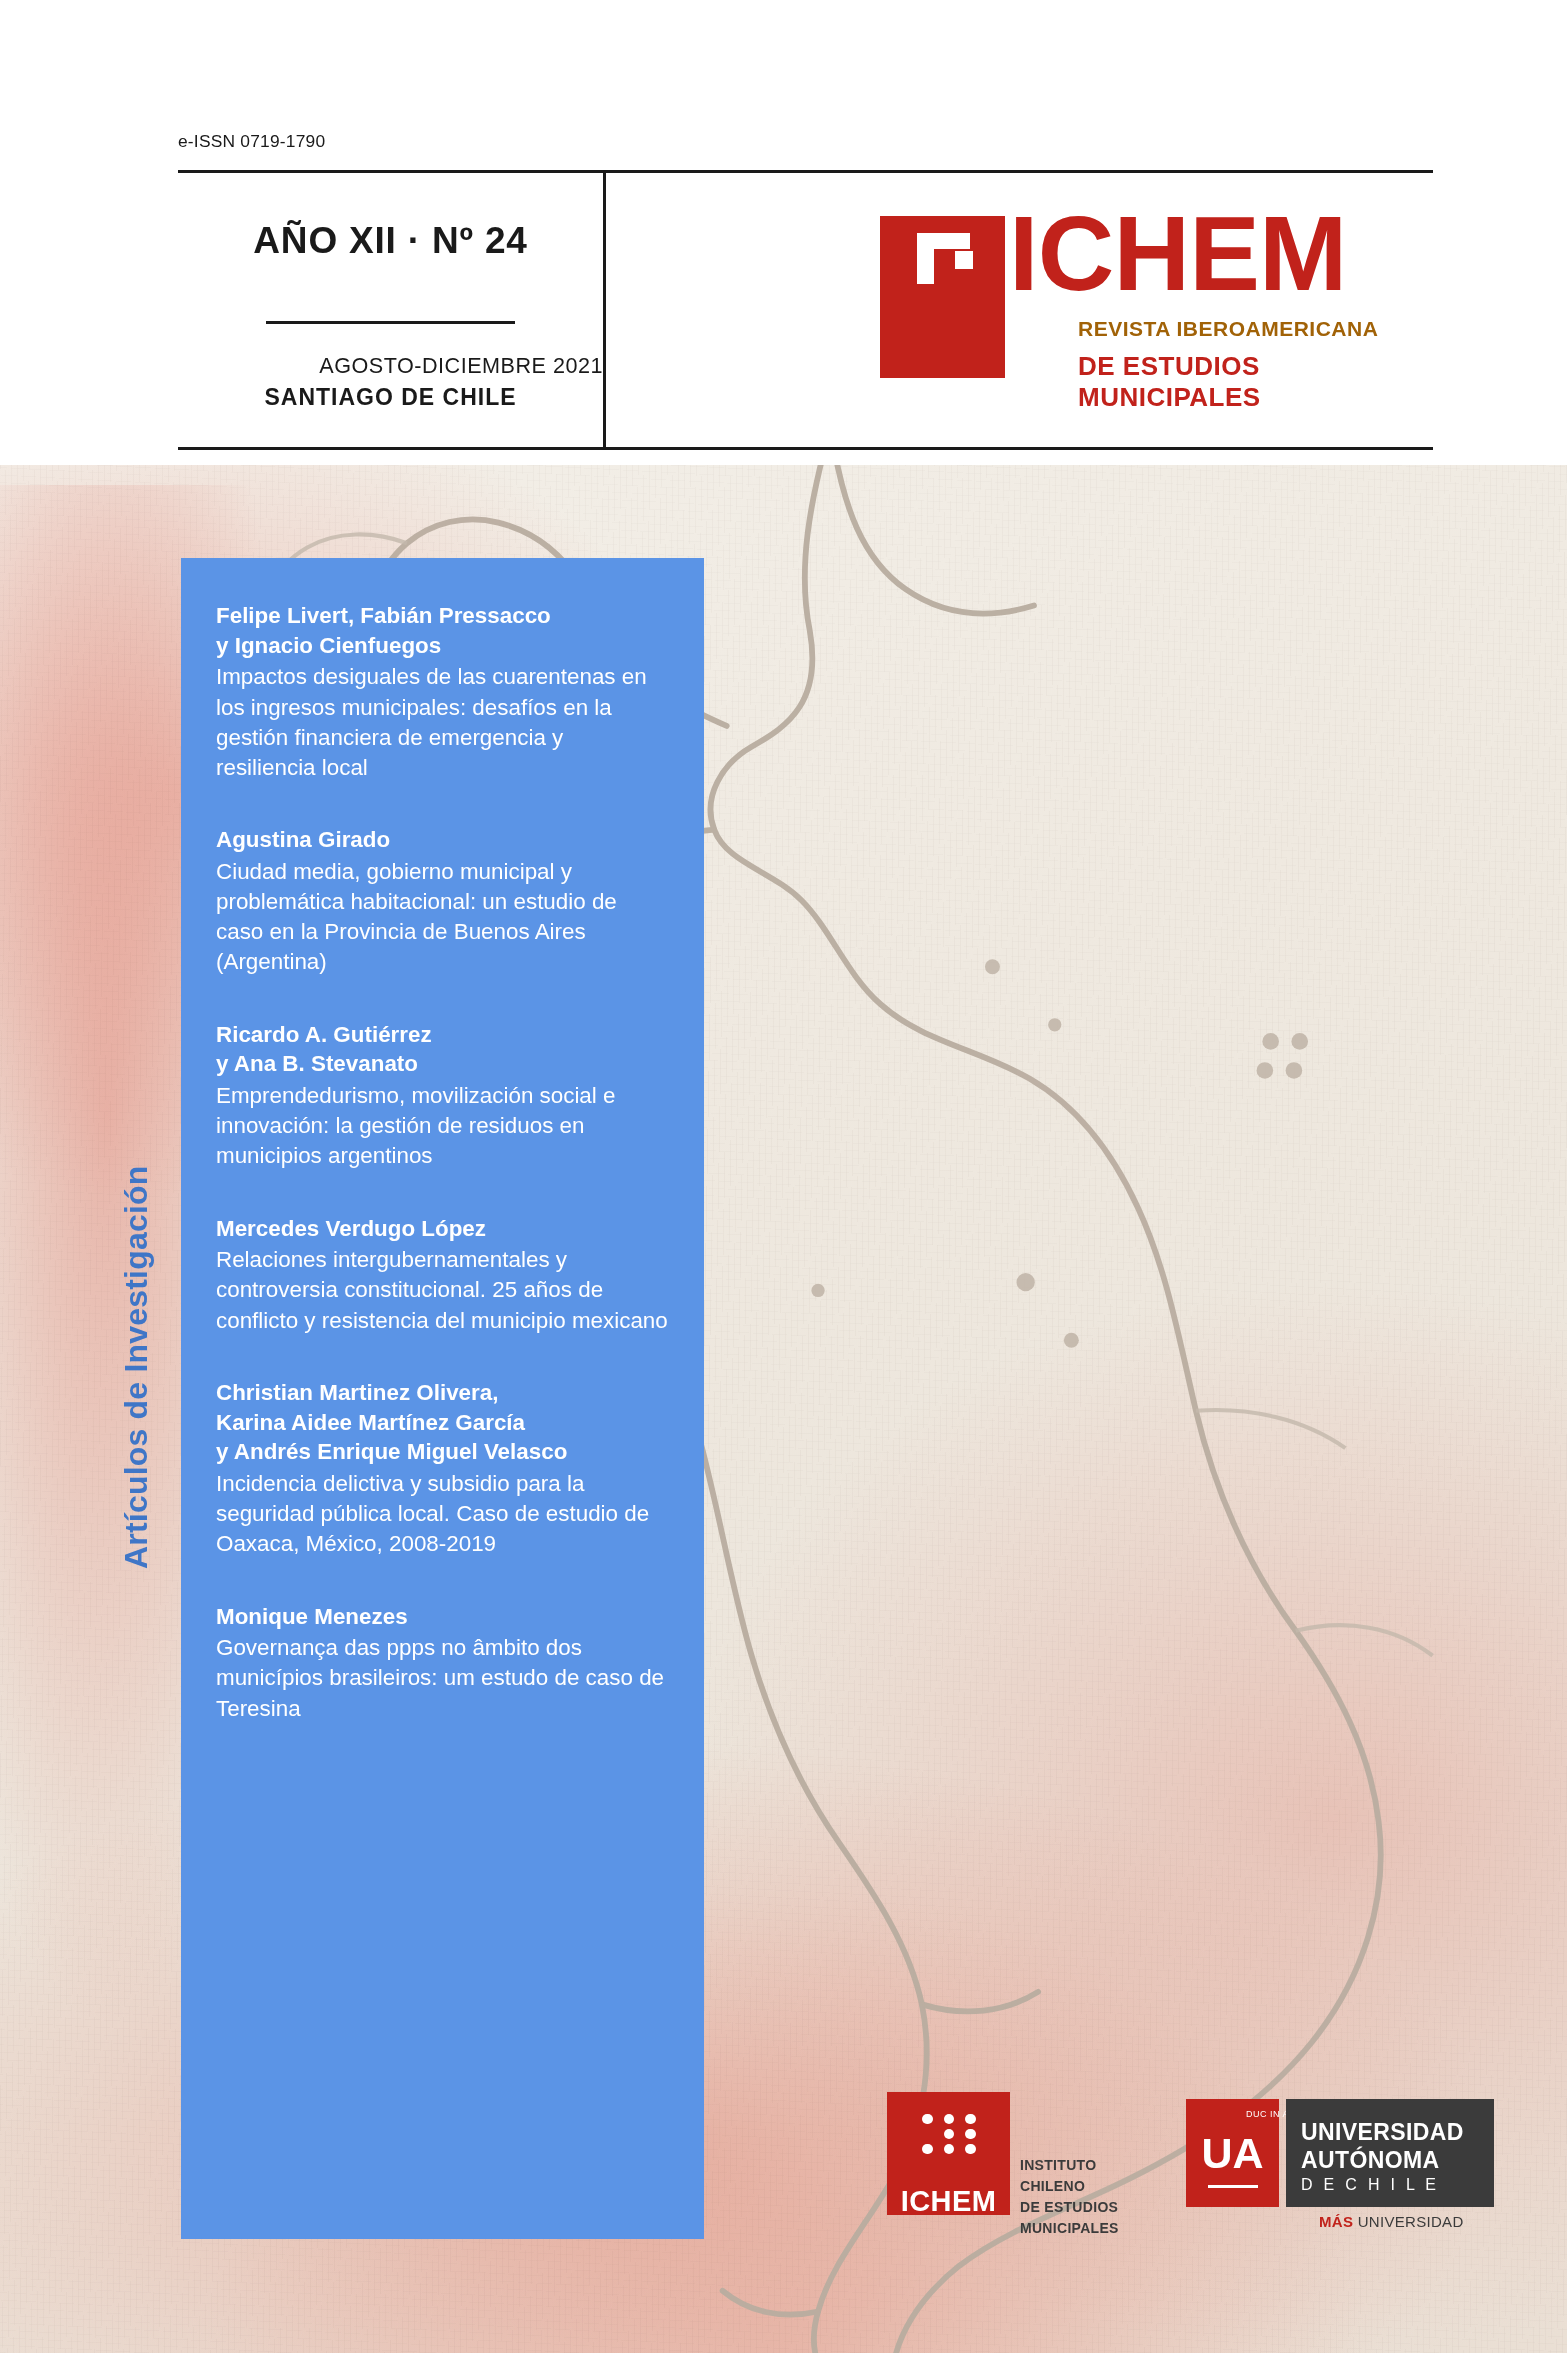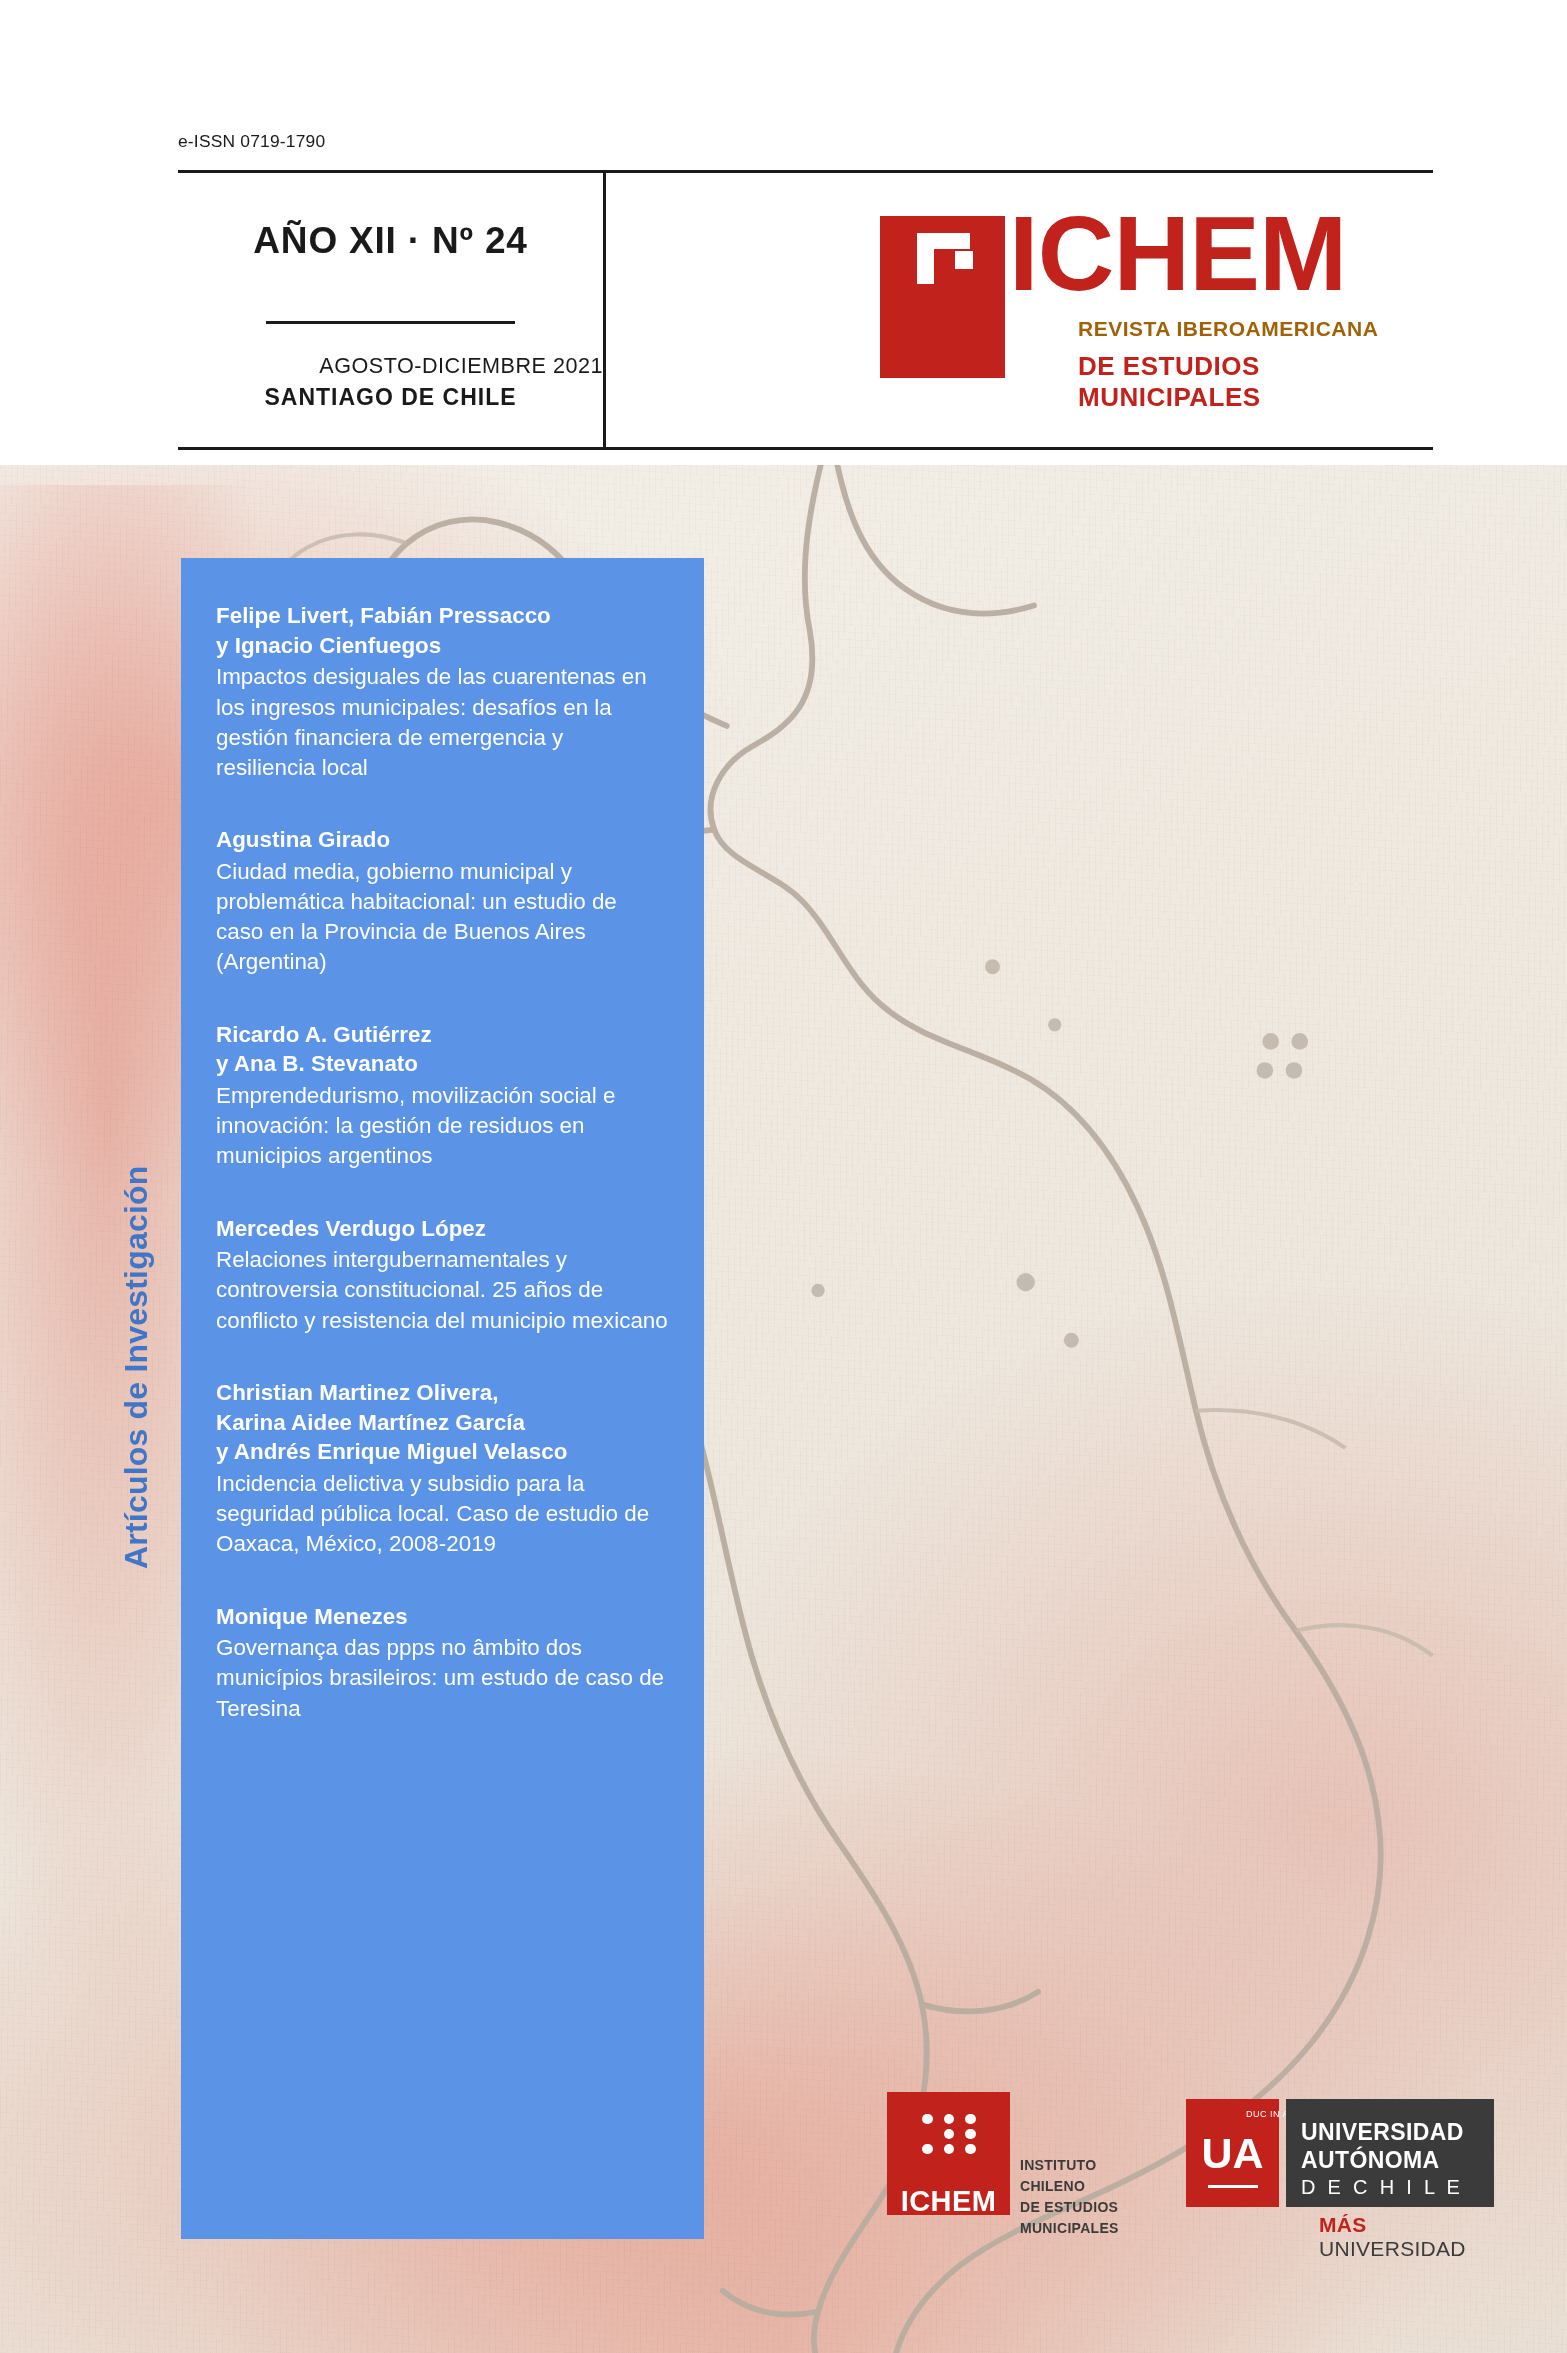--- a/index.html
+++ b/index.html
@@ -363,27 +363,27 @@
   .uach .dark .l1 {
     position: absolute; left: 15px; top: 20px;
     font-size: 23px; font-weight: bold; color: #ffffff; letter-spacing: 0.4px;
   }
   .uach .dark .l2 {
     position: absolute; left: 15px; top: 48px;
     font-size: 23px; font-weight: bold; color: #ffffff; letter-spacing: 0.4px;
   }
   .uach .dark .l3 {
     position: absolute; left: 15px; top: 77px;
-    font-size: 20px; color: #ffffff; letter-spacing: 3.3px;
+    font-size: 16px; color: #ffffff; letter-spacing: 3.3px;
   }
   .uach .tag {
     position: absolute;
     left: 133px;
     top: 121px;
-    font-size: 21px;
+    font-size: 15px;
     color: #3b3b3b;
     letter-spacing: 0.3px;
   }
   .uach .tag b { color: #c1221b; }
 </style>
 </head>
 <body>
 
 <div class="page">
 

